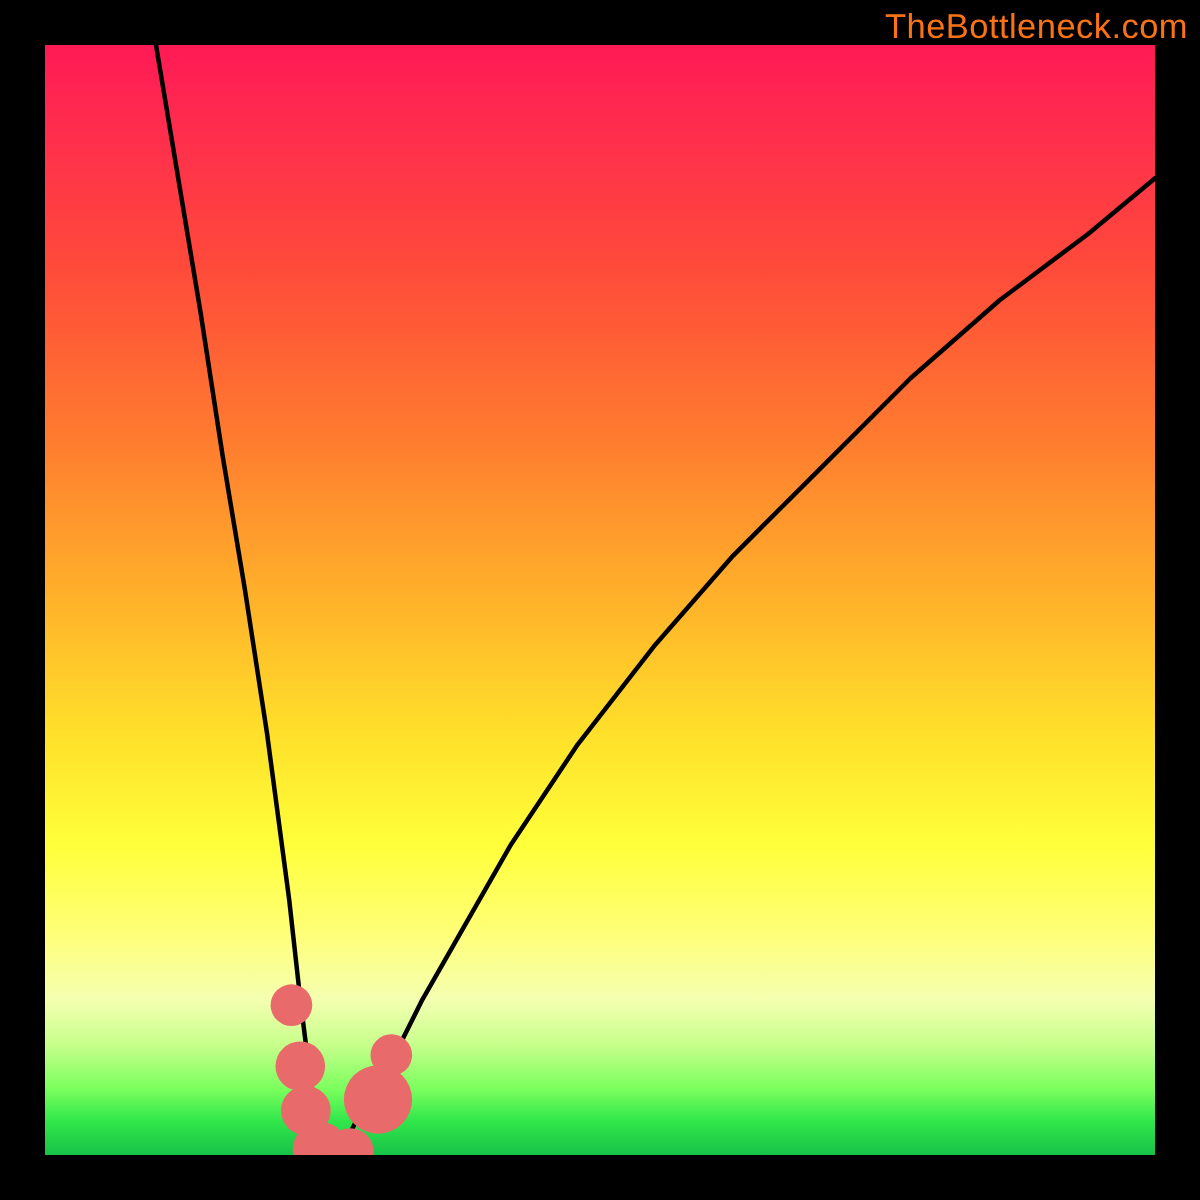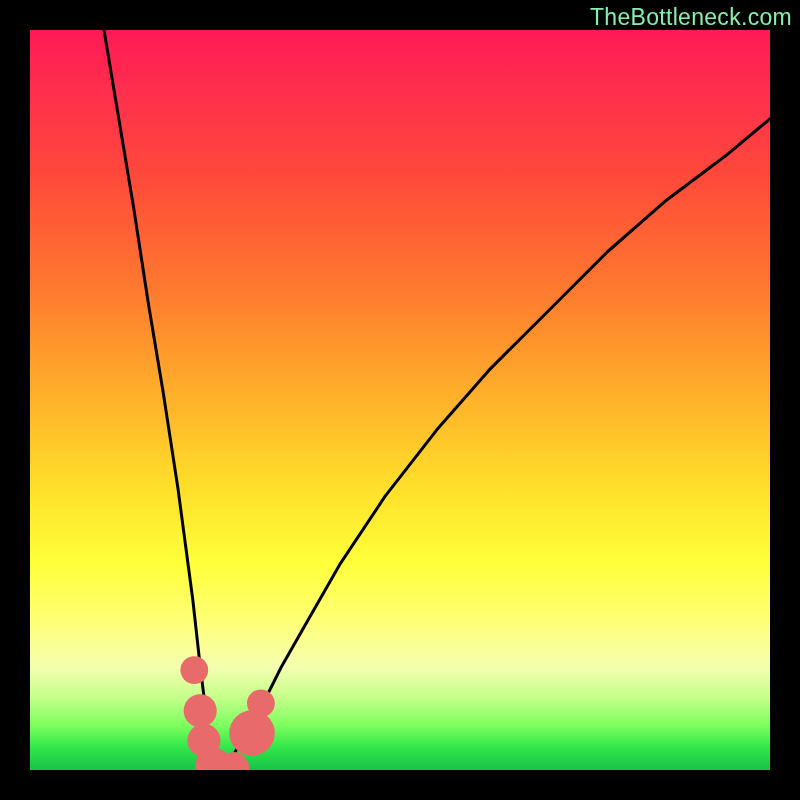--- a/index.html
+++ b/index.html
@@ -40,21 +40,21 @@
       #c8ff8c 90%,
       #7cff5e 94%,
       #30e64a 97%,
       #18c248 100%
     );
   }
   .watermark {
     position: absolute;
     top: 4px;
     right: 8px;
-    color: #86efac;
+    color: #f97316;
     font-size: 23px;
     letter-spacing: 0.3px;
     font-weight: 400;
   }
   svg {
     position: absolute;
     left: 0;
     top: 0;
   }
 </style>

